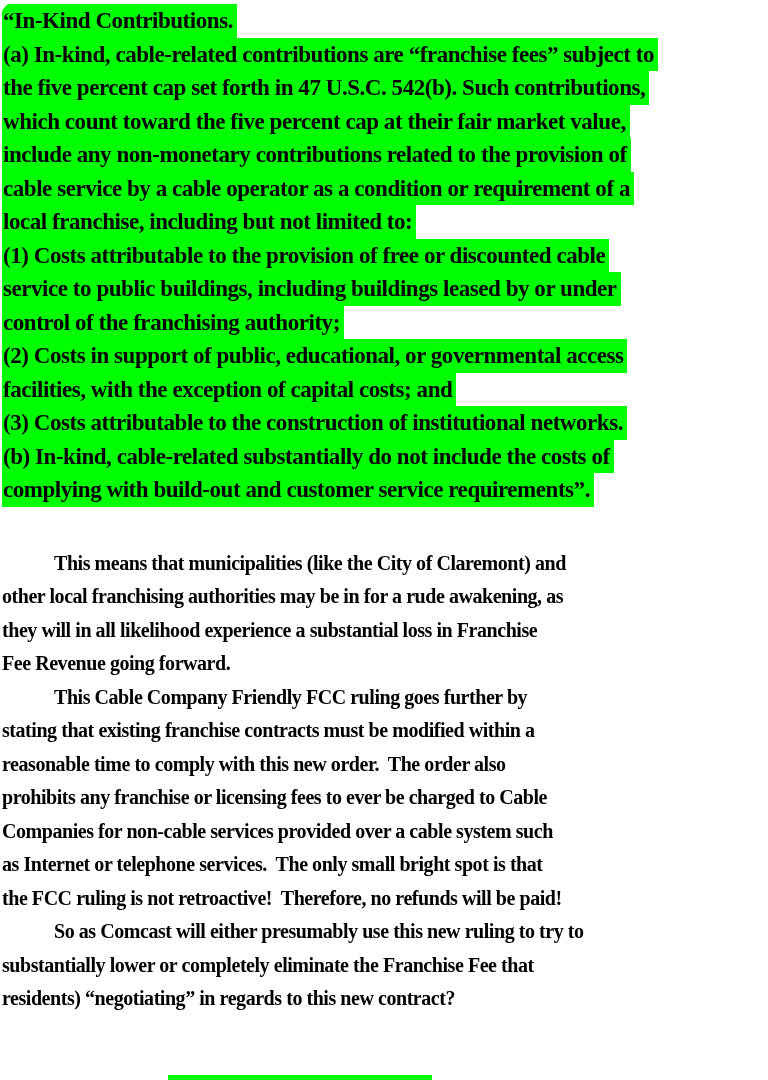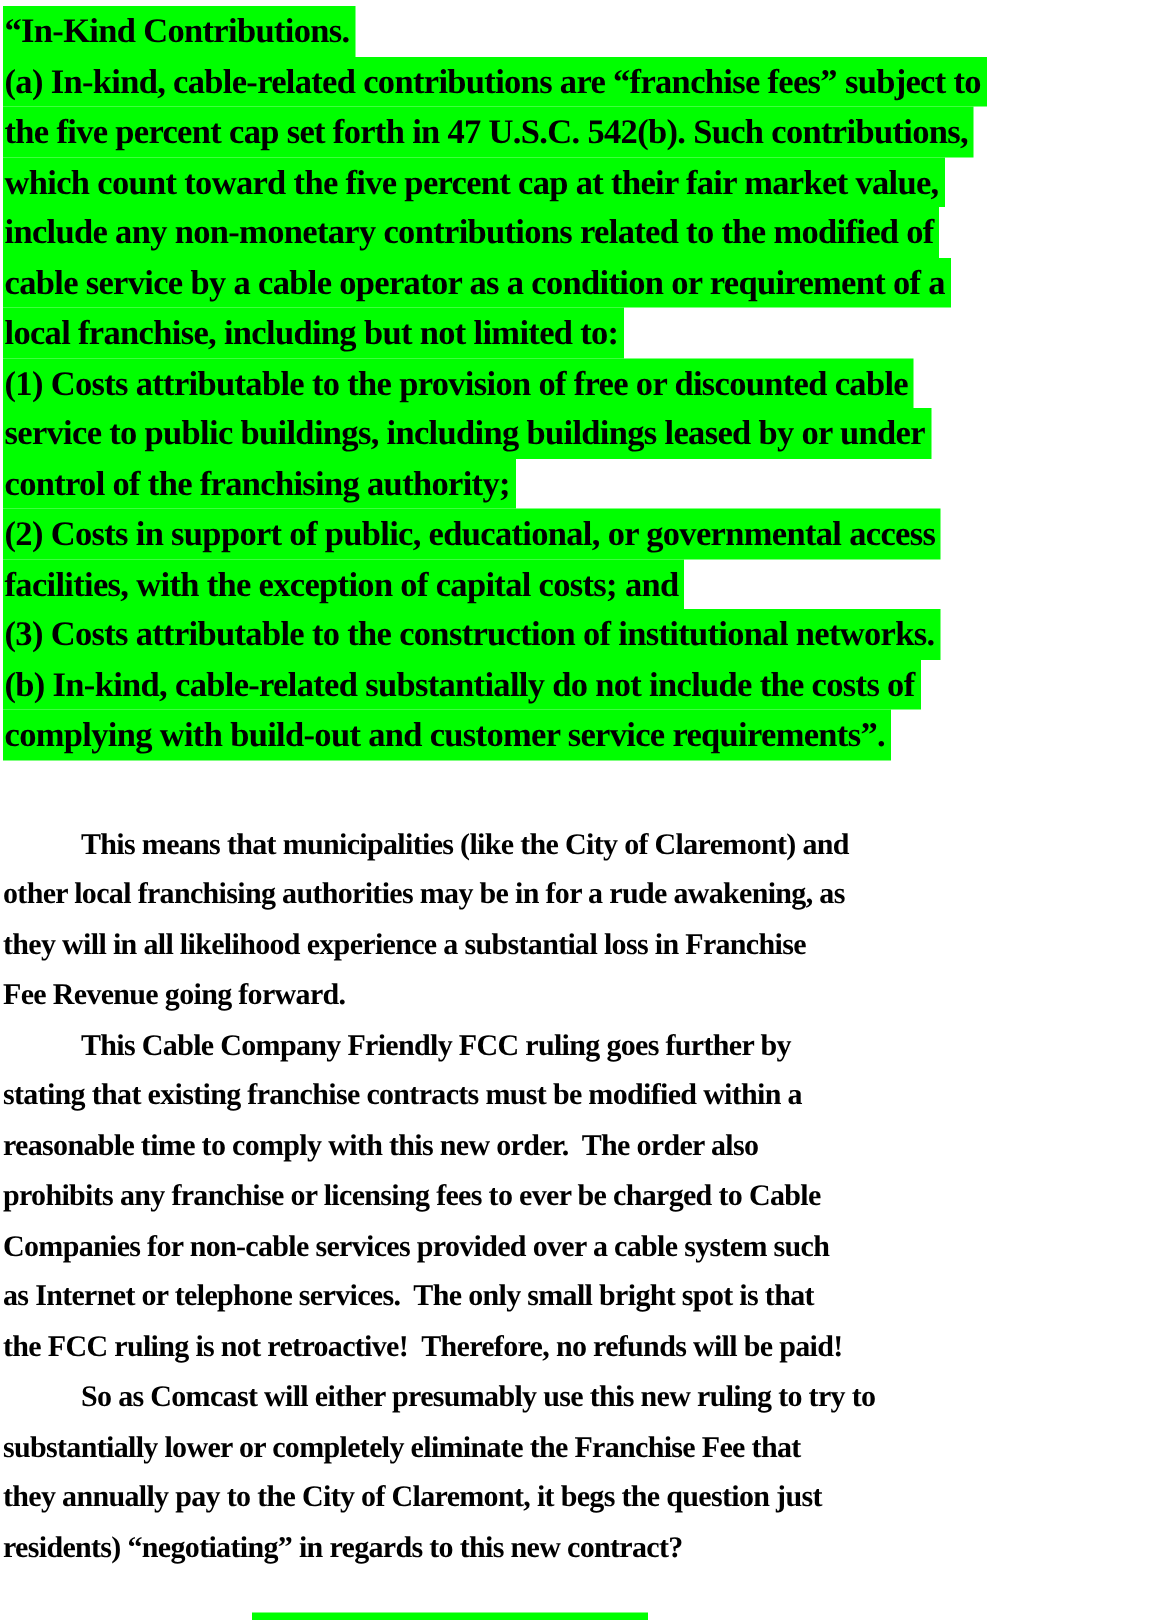--- a/index.html
+++ b/index.html
@@ -6,20 +6,21 @@
   .page{
     position:relative;
     width:768px;height:1080px;
     box-sizing:border-box;
     background:#ffffff;
     overflow:hidden;
     padding:4px 0 0 2px;
     font-family:"Liberation Serif","DejaVu Serif",serif;
     font-weight:700;
     color:#000000;
+    border-radius:20px;
   }
   .hline{height:33.5px;white-space:pre;}
   .hline>span{
     display:inline-block;
     height:100%;
     line-height:33.5px;
     background:var(--hl,#00ff00);
     padding:0 4px 0 1px;
     font-size:23px;
     letter-spacing:-0.45px;
@@ -41,21 +42,21 @@
 </style>
 </head>
 <body>
 
 <div class="page">
   <div>
       <div class="hline"><span>“In-Kind Contributions.</span></div>
       <div class="hline"><span>(a) In-kind, cable-related contributions are “franchise fees” subject to</span></div>
       <div class="hline"><span>the five percent cap set forth in 47 U.S.C. 542(b). Such contributions,</span></div>
       <div class="hline"><span>which count toward the five percent cap at their fair market value,</span></div>
-      <div class="hline"><span>include any non-monetary contributions related to the modified of</span></div>
+      <div class="hline"><span>include any non-monetary contributions related to the provision of</span></div>
       <div class="hline"><span>cable service by a cable operator as a condition or requirement of a</span></div>
       <div class="hline"><span>local franchise, including but not limited to:</span></div>
       <div class="hline"><span>(1) Costs attributable to the provision of free or discounted cable</span></div>
       <div class="hline"><span>service to public buildings, including buildings leased by or under</span></div>
       <div class="hline"><span>control of the franchising authority;</span></div>
       <div class="hline"><span>(2) Costs in support of public, educational, or governmental access</span></div>
       <div class="hline"><span>facilities, with the exception of capital costs; and</span></div>
       <div class="hline"><span>(3) Costs attributable to the construction of institutional networks.</span></div>
       <div class="hline"><span>(b) In-kind, cable-related substantially do not include the costs of</span></div>
       <div class="hline"><span>complying with build-out and customer service requirements”.</span></div>
@@ -73,18 +74,17 @@
         <div class="line">stating that existing franchise contracts must be modified within a</div>
         <div class="line">reasonable time to comply with this new order.  The order also</div>
         <div class="line">prohibits any franchise or licensing fees to ever be charged to Cable</div>
         <div class="line">Companies for non-cable services provided over a cable system such</div>
         <div class="line">as Internet or telephone services.  The only small bright spot is that</div>
         <div class="line">the FCC ruling is not retroactive!  Therefore, no refunds will be paid!</div>
       </div>
       <div class="para">
         <div class="line">So as Comcast will either presumably use this new ruling to try to</div>
         <div class="line">substantially lower or completely eliminate the Franchise Fee that</div>
-        <div class="line">they annually pay to the City of Claremont, it begs the question just</div>
         <div class="line">residents) “negotiating” in regards to this new contract?</div>
       </div>
     </div>
   <div class="sliver"></div>
 </div>
 
 </body></html>

